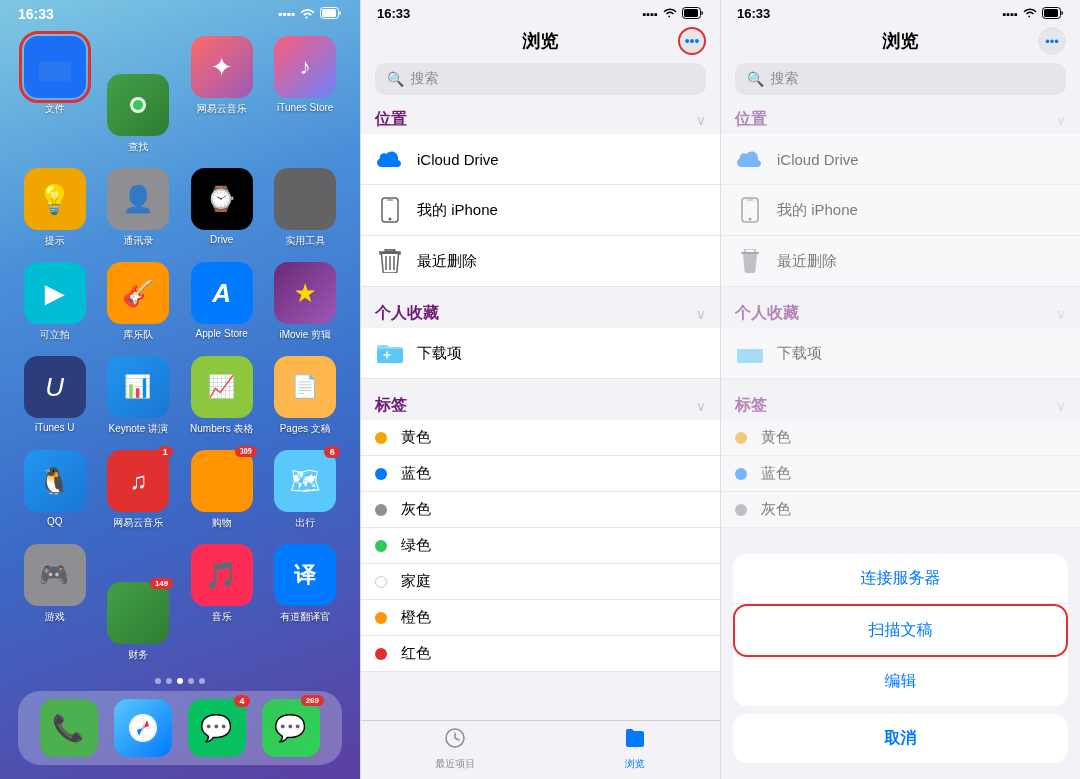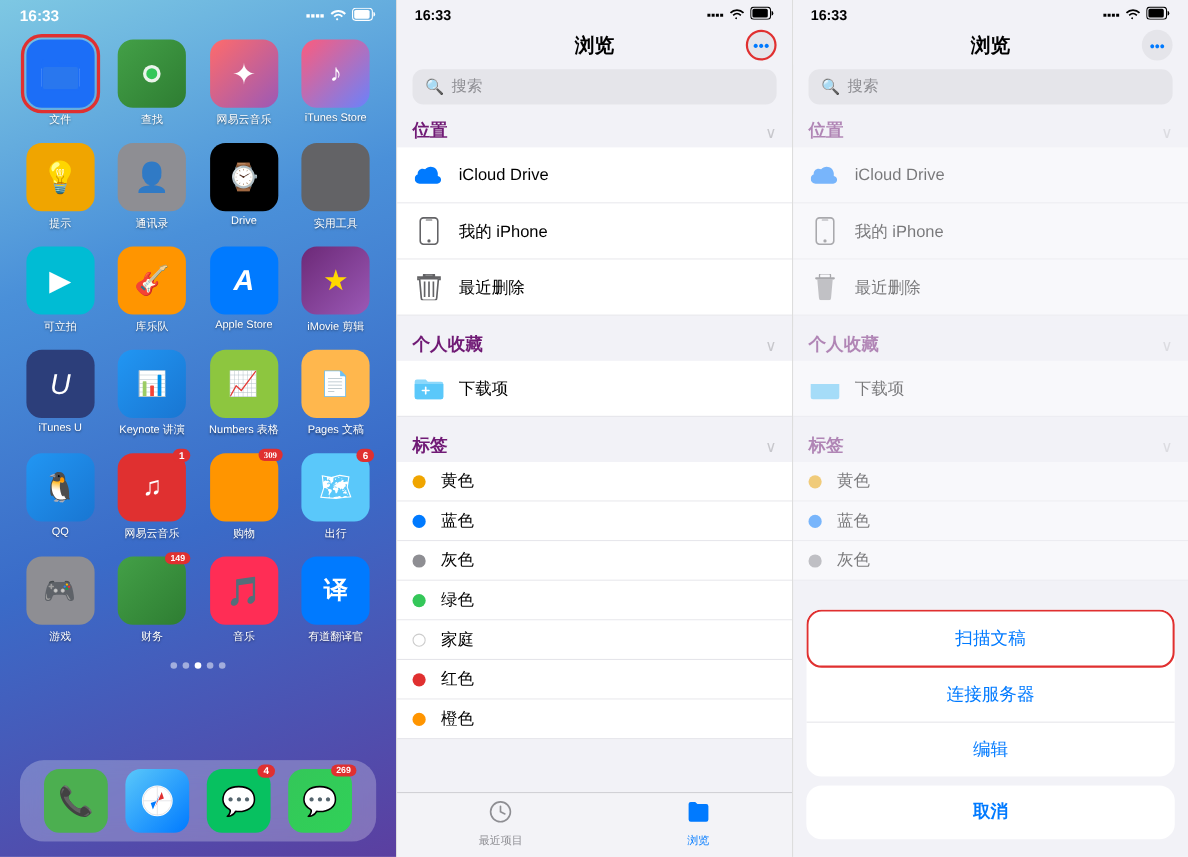--- a/index.html
+++ b/index.html
@@ -313,21 +313,21 @@
     .bg-orange { background: #ff9500; }
     .bg-red { background: #e03030; }
     .bg-teal { background: #5ac8fa; }
     .bg-darkblue { background: #2c3e7a; }
     .bg-lightblue { background: #007aff; }
     .bg-cyan { background: #00bcd4; }
     .bg-pink { background: #ff2d55; }
     .bg-lime { background: #8dc63f; }
     .bg-peach { background: #ffb74d; }
     .bg-gradient-blue { background: linear-gradient(135deg, #2196f3, #1976d2); }
-    .bg-gradient-green { background: linear-gradient(135deg, #43a047, #2e7d32); }
+    .bg-gradient-green { background: linear-gradient(135deg, #43a047, #2e7d32); margin-top: 38px; }
 
     .home-status-bar {
       display: flex;
       justify-content: space-between;
       align-items: center;
       padding: 6px 18px 2px;
       color: #fff;
       font-size: 14px;
       font-weight: 600;
     }
@@ -689,26 +689,26 @@
     </div>
     <div class="tag-item">
       <div class="tag-dot" style="background:#34c759;"></div>
       <span class="file-name">绿色</span>
     </div>
     <div class="tag-item">
       <div class="tag-dot" style="background:#fff; border:1px solid #ccc;"></div>
       <span class="file-name">家庭</span>
     </div>
     <div class="tag-item">
+      <div class="tag-dot" style="background:#ff9500;"></div>
+      <span class="file-name">橙色</span>
+    </div>
+    <div class="tag-item">
       <div class="tag-dot" style="background:#e03030;"></div>
       <span class="file-name">红色</span>
-    </div>
-    <div class="tag-item">
-      <div class="tag-dot" style="background:#ff9500;"></div>
-      <span class="file-name">橙色</span>
     </div>
   </div>
 
   <div class="bottom-tabs">
     <div class="bottom-tab">
       <span class="bottom-tab-icon">
         <svg width="22" height="22" viewBox="0 0 22 22" fill="#8e8e93">
           <circle cx="11" cy="11" r="9" stroke="#8e8e93" stroke-width="1.5" fill="none"></circle>
           <path d="M11 6 L11 11 L15 13" stroke="#8e8e93" stroke-width="1.5" stroke-linecap="round" fill="none"></path>
         </svg>
@@ -819,19 +819,19 @@
       <span class="file-name">蓝色</span>
     </div>
     <div class="tag-item">
       <div class="tag-dot" style="background:#8e8e93;"></div>
       <span class="file-name">灰色</span>
     </div>
   </div>
 
   <div class="menu-overlay">
     <div class="menu-group">
+      <div class="menu-item">连接服务器</div>
       <div class="menu-item highlighted">扫描文稿</div>
-      <div class="menu-item">连接服务器</div>
       <div class="menu-item" style="border-bottom:none;">编辑</div>
     </div>
     <div class="menu-item cancel-item">取消</div>
   </div>
 </div>
 
 </body></html>

